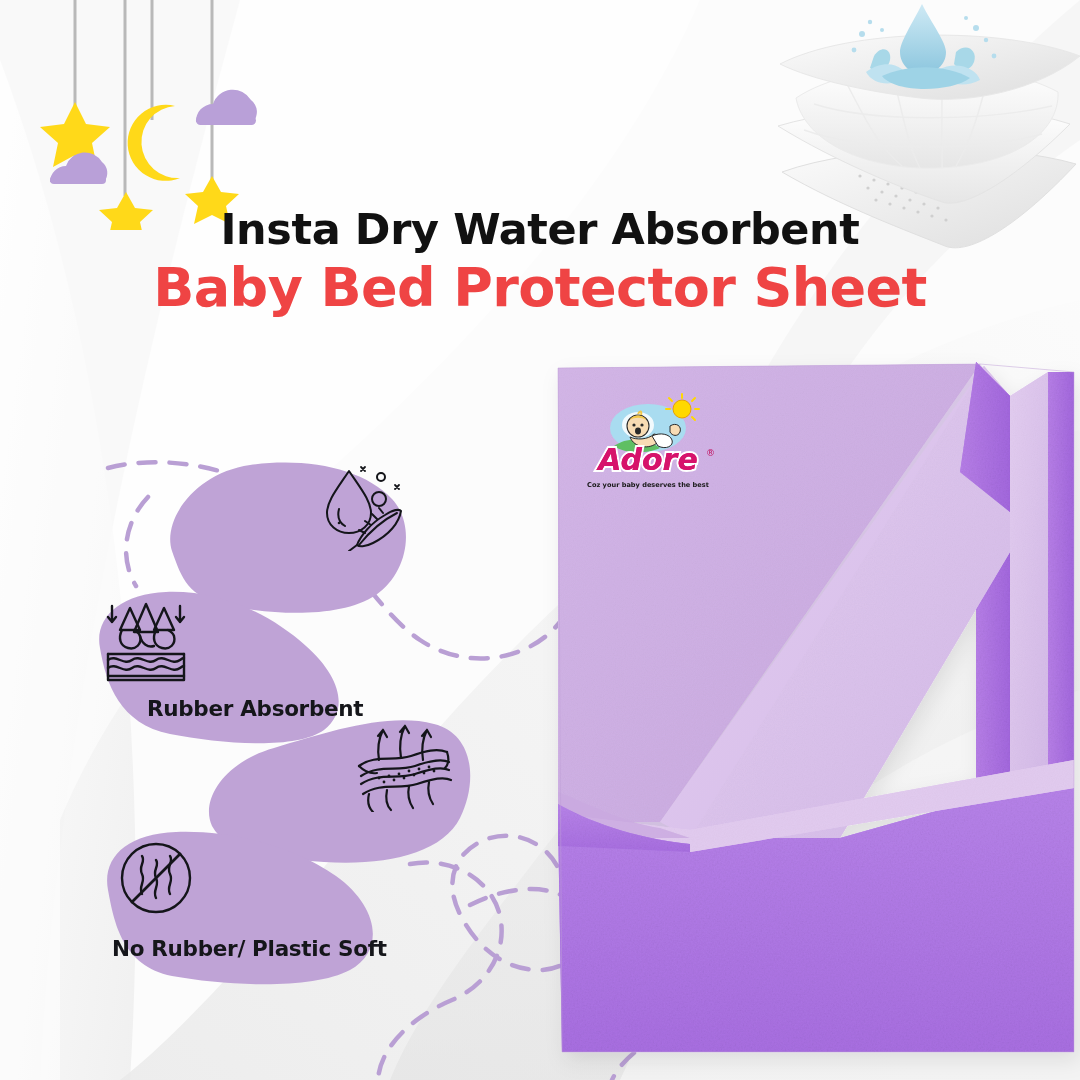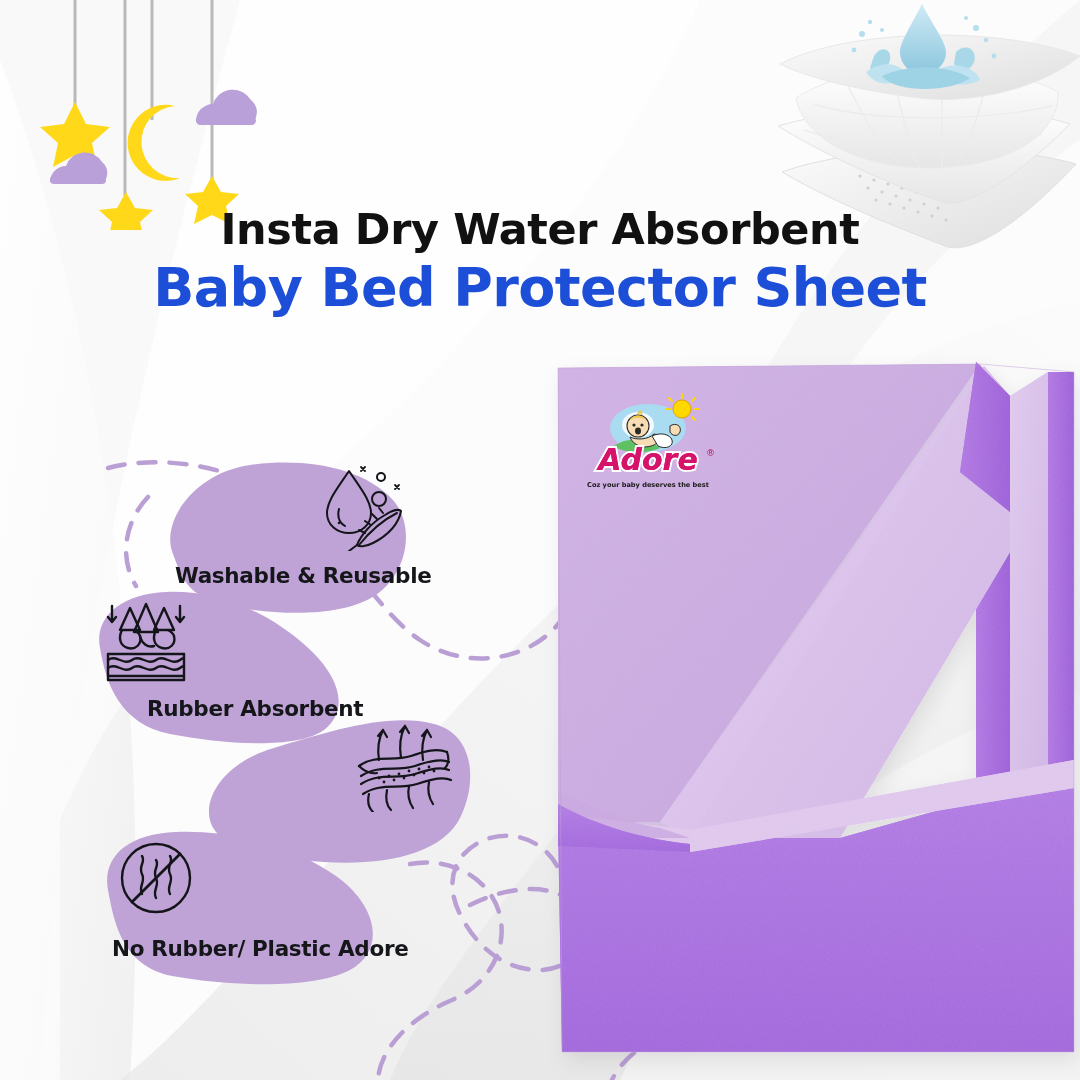--- a/index.html
+++ b/index.html
@@ -216,21 +216,21 @@
         <circle cx="216" cy="46" r="2.2"></circle>
           <circle cx="196" cy="24" r="2"></circle>
         <circle cx="84" cy="56" r="2.4"></circle>
           <circle cx="224" cy="62" r="2.4"></circle>
       </g>
     </g>
   </svg>
 
   <div class="titles">
     <div class="title-top">Insta Dry Water Absorbent</div>
-    <div class="title-main" style="color:#1d4ed8">Baby Bed Protector Sheet</div>
+    <div class="title-main" style="color:#ef4444">Baby Bed Protector Sheet</div>
   </div>
 
   <svg class="product" viewBox="0 0 540 728" xmlns="http://www.w3.org/2000/svg">
     <defs>
       <linearGradient id="topFace" x1="0" y1="0" x2="1" y2="1">
         <stop offset="0%" stop-color="#d3b6e7"></stop>
         <stop offset="100%" stop-color="#c9a9e0"></stop>
       </linearGradient>
       <linearGradient id="innerFace" x1="0" y1="0" x2="1" y2="1">
         <stop offset="0%" stop-color="#e3cdf0"></stop>
@@ -368,21 +368,20 @@
             <path d="M44,82 C52,72 66,58 82,50"></path>
             <path d="M56,62 L50,58 M62,56 L57,51 M68,50 L64,45 M50,70 L44,67"></path>
             <path d="M42,82 L34,88"></path>
             <g stroke-width="1.8">
               <path d="M46,4 L50,8 M50,4 L46,8"></path>
               <path d="M80,22 L84,26 M84,22 L80,26"></path>
             </g>
           </g>
         </svg>
       </div>
-      <div class="badge-label">Washable &amp; Reusable</div>
     </div>
 
     <div class="badge b2">
       <svg width="270" height="160" viewBox="0 0 270 160" xmlns="http://www.w3.org/2000/svg">
         <path d="M8,60 C2,30 28,6 74,4 C126,2 176,24 214,58 C248,88 258,122 232,142
                  C204,162 130,156 78,146 C28,136 14,96 8,60 Z" fill="#bfa3d6"></path>
       </svg>
       <div class="badge-icon">
         <svg width="84" height="82" viewBox="0 0 84 82" xmlns="http://www.w3.org/2000/svg">
           <g fill="none" stroke="#14151a" stroke-width="2.4" stroke-linecap="round" stroke-linejoin="round">
@@ -454,18 +453,18 @@
         <svg width="80" height="80" viewBox="0 0 80 80" xmlns="http://www.w3.org/2000/svg">
           <g fill="none" stroke="#14151a" stroke-width="2.4" stroke-linecap="round" stroke-linejoin="round">
             <circle cx="40" cy="40" r="34"></circle>
             <path d="M26,56 C22,48 30,44 26,36 C22,28 30,24 26,18"></path>
             <path d="M40,60 C36,52 44,48 40,40 C36,32 44,28 40,22"></path>
             <path d="M54,56 C50,48 58,44 54,36 C50,28 58,24 54,18"></path>
             <path d="M16,64 L64,16" stroke-width="2.8"></path>
           </g>
         </svg>
       </div>
-      <div class="badge-label">No Rubber/ Plastic Adore</div>
+      <div class="badge-label">No Rubber/ Plastic Soft</div>
     </div>
 
   </div>
 
 </div>
 
 </body></html>

